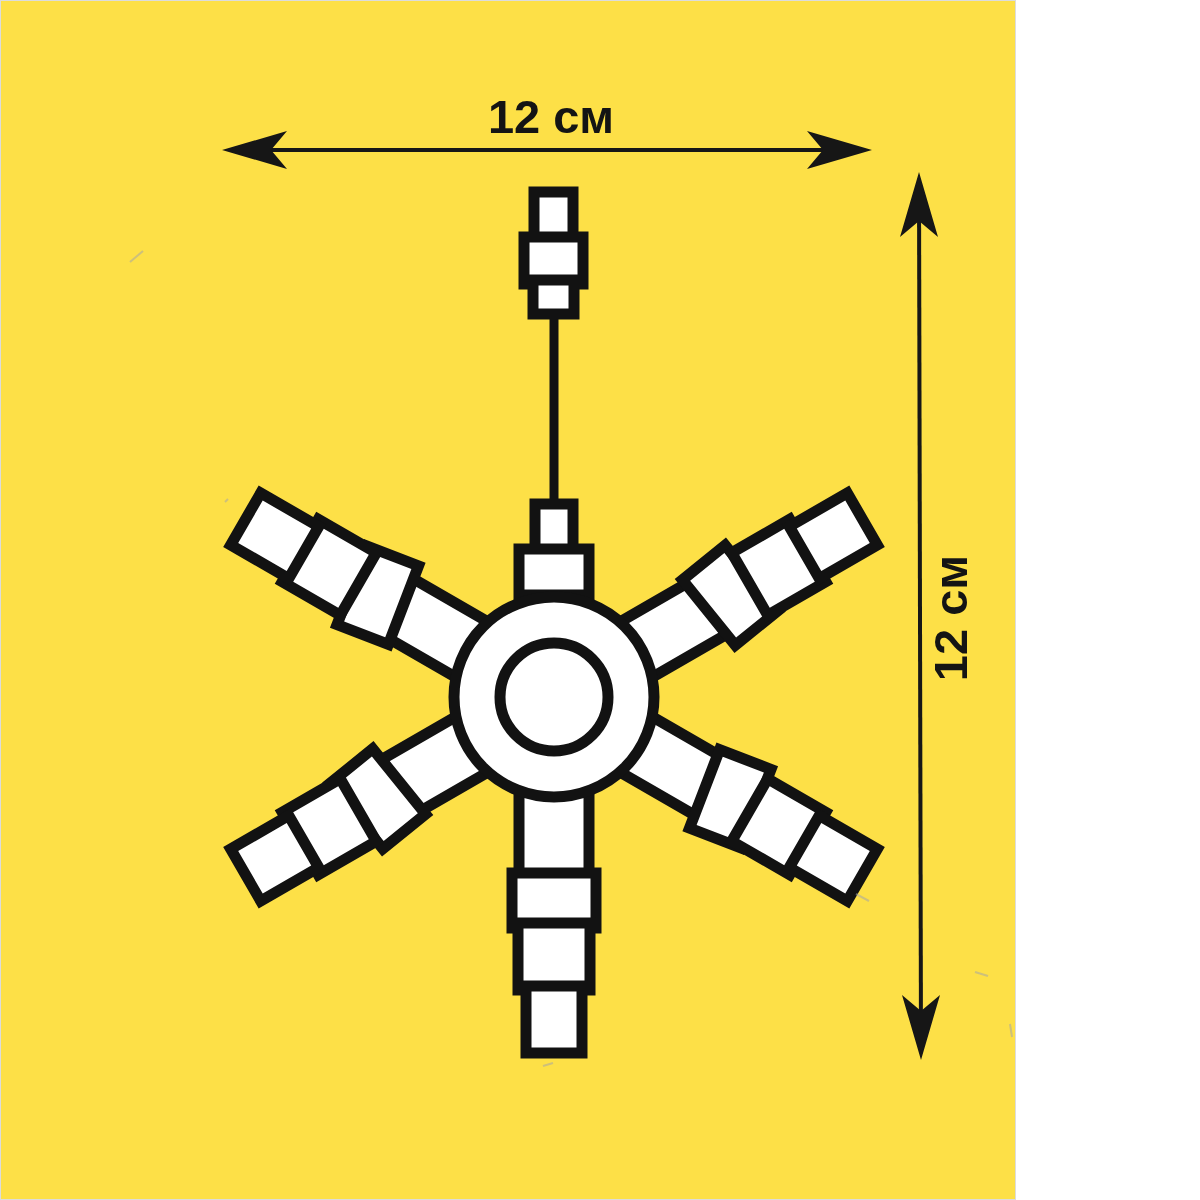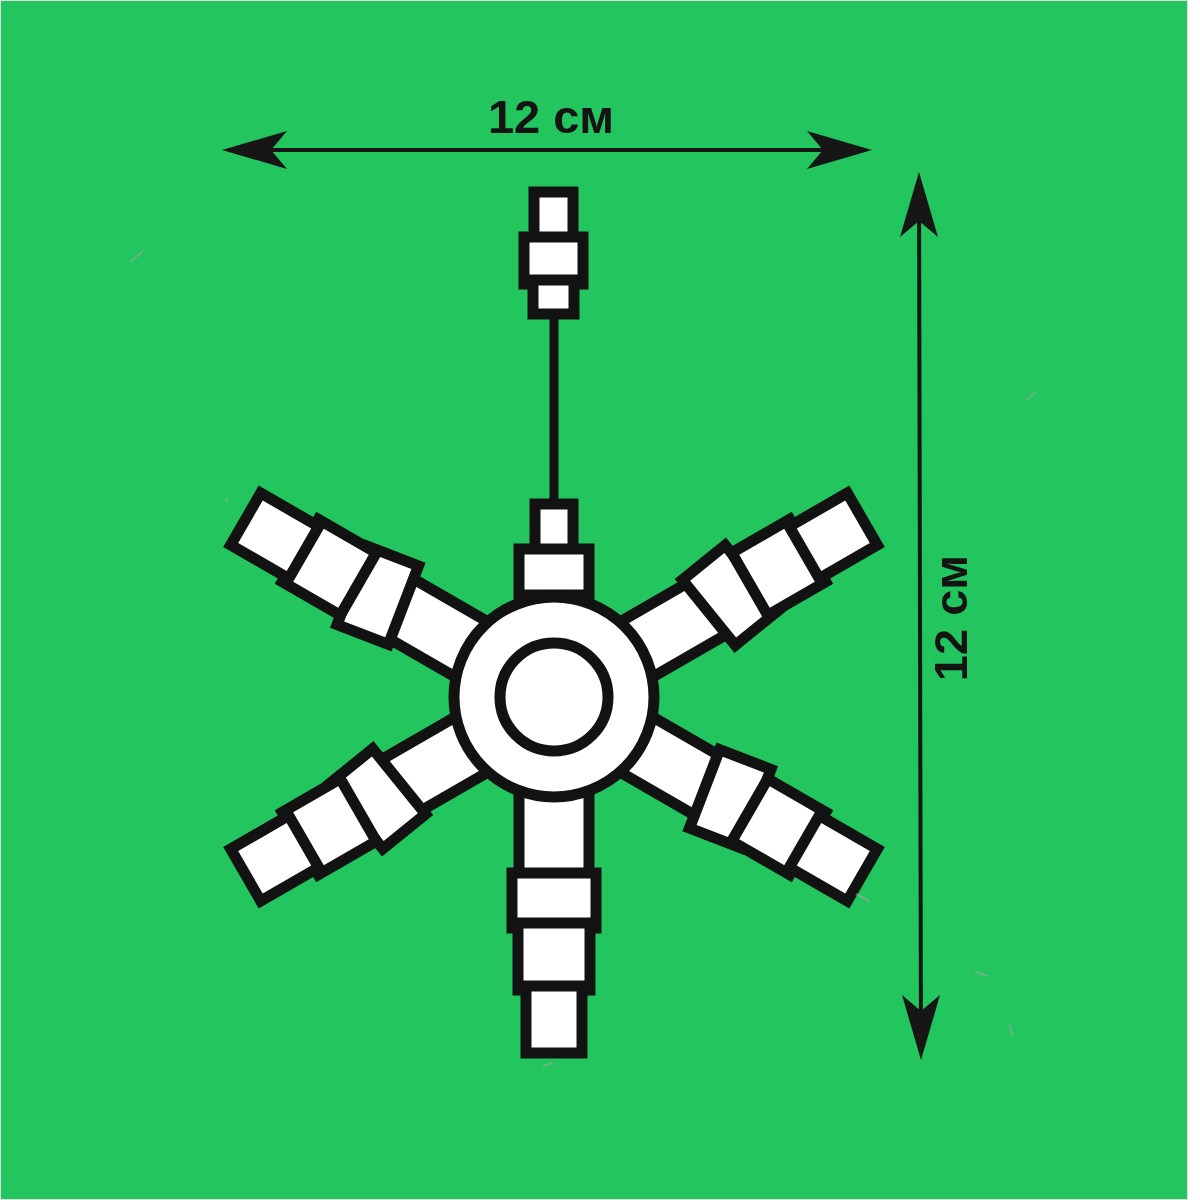--- a/index.html
+++ b/index.html
@@ -2,23 +2,23 @@
 <html><head>
 <meta charset="utf-8">
 <style>
   html, body {
     margin: 0;
     padding: 0;
     background: #ffffff;
   }
   .stage {
     position: relative;
-    width: 1188px;
+    width: 1016px;
     height: 1200px;
-    background: #22c55e;
+    background: #fde047;
     box-shadow: inset 0 0 0 1px #dcdcdc;
     overflow: hidden;
   }
   svg { display: block; }
   .dim-text {
     font-family: "Liberation Sans", "DejaVu Sans", sans-serif;
     font-weight: bold;
     font-size: 47px;
     letter-spacing: 0px;
     fill: #141414;

